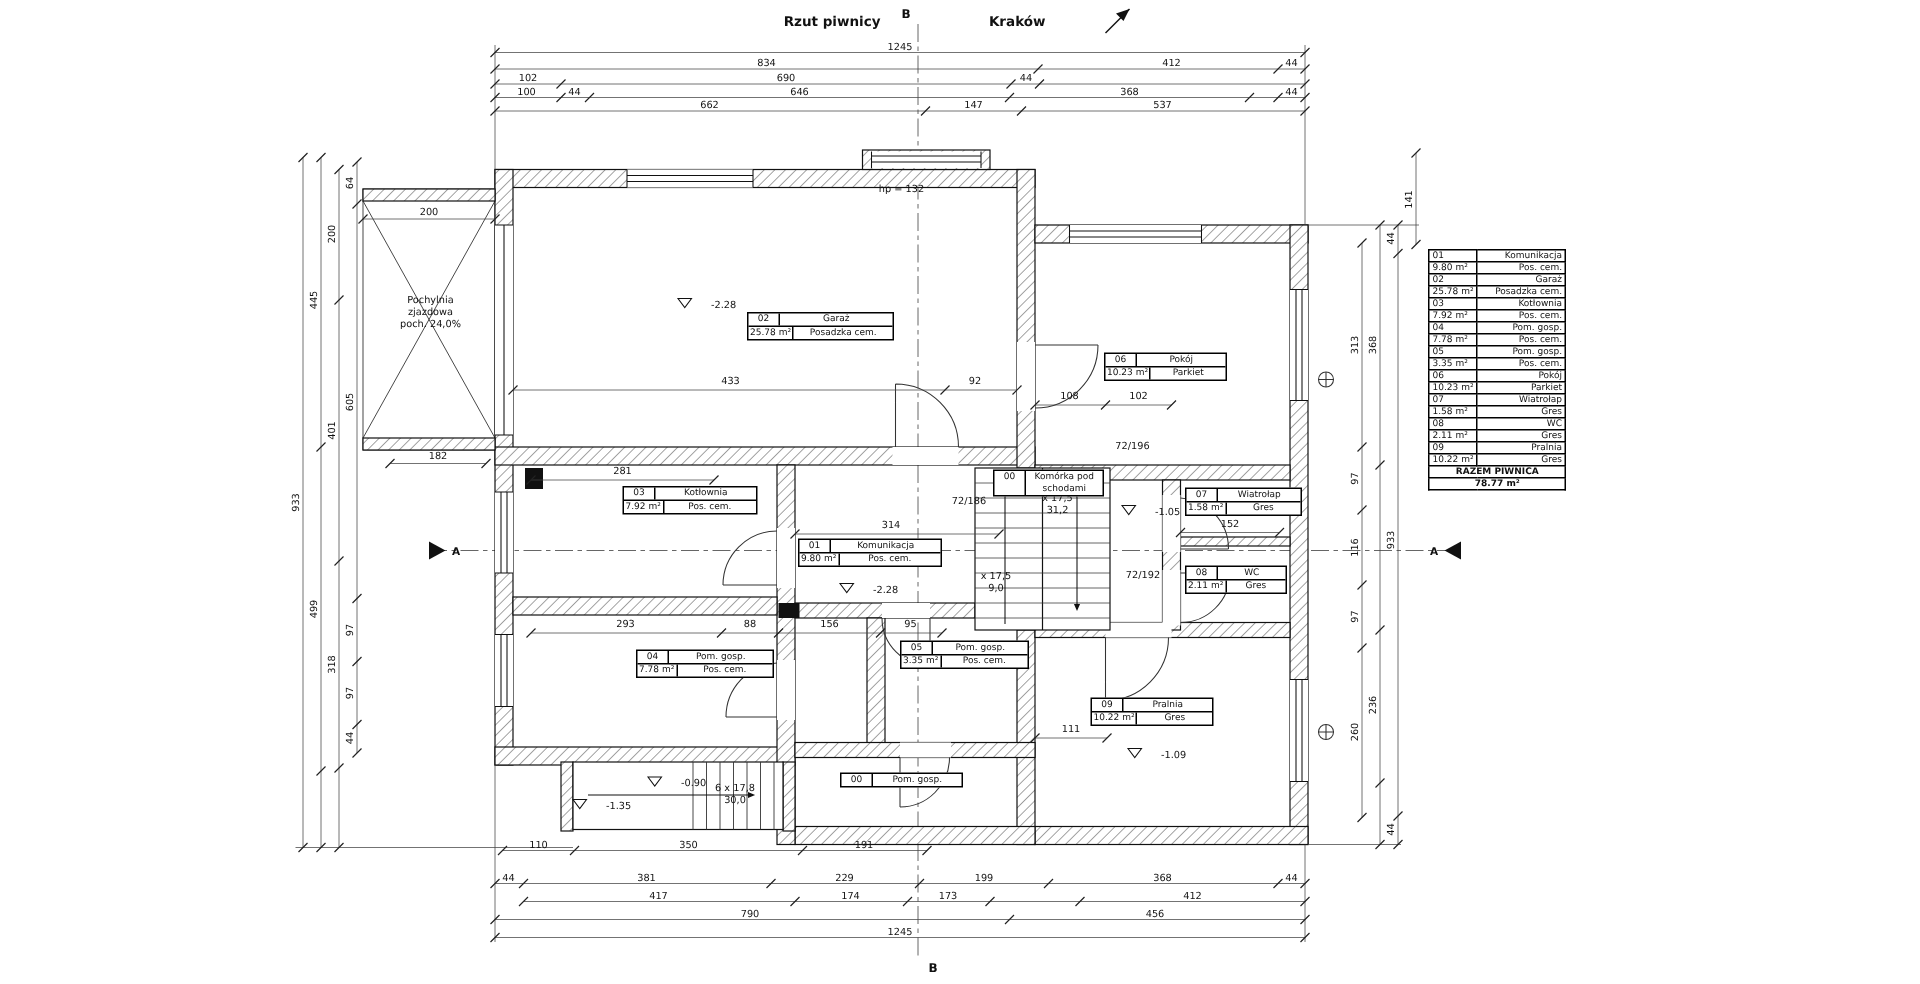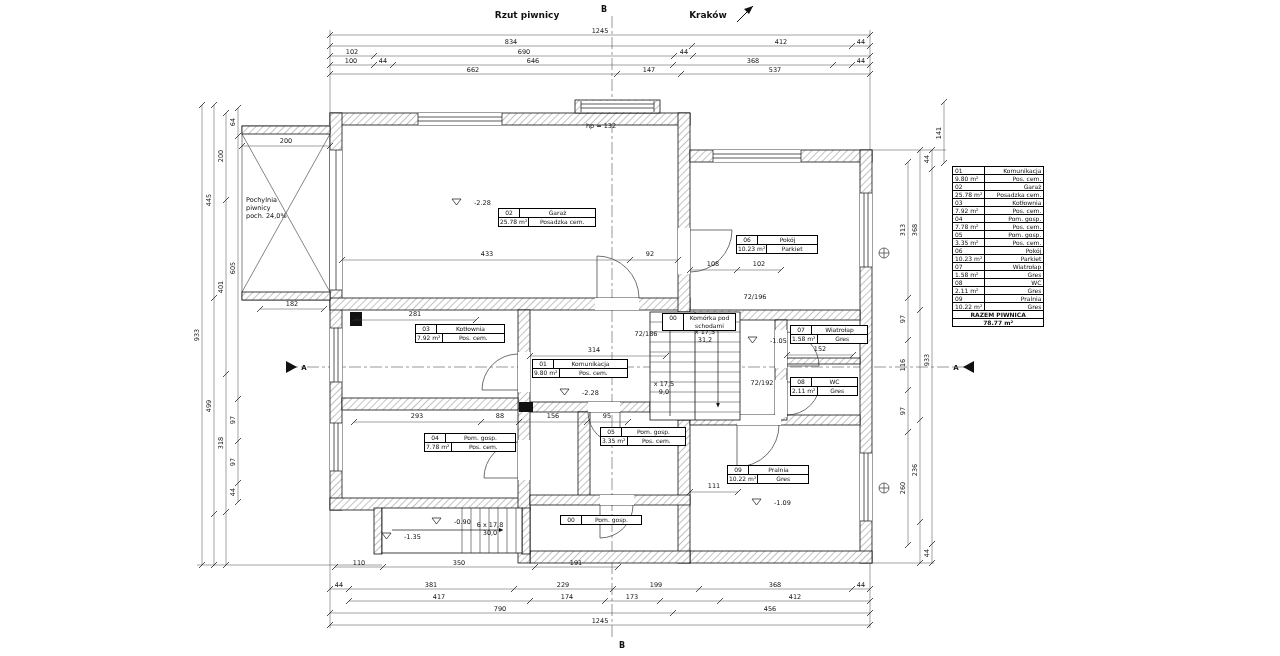--- a/index.html
+++ b/index.html
@@ -2,33 +2,33 @@
 <html><head>
 <meta charset="utf-8">
 <style>
   html,body{margin:0;background:#fff}
   .page{position:relative;width:1280px;height:656px;background:#fff;overflow:hidden;
         font-family:"DejaVu Sans",sans-serif;color:#111}
   #plan{position:absolute;left:0;top:0}
   #plan text{font-size:6.5px;fill:#111;font-family:"DejaVu Sans",sans-serif}
   #plan text.big{font-size:8px;font-weight:bold}
   #plan text.mid{font-size:7px;font-weight:bold}
-  .title{position:absolute;font-size:9px;font-weight:bold;text-align:center}
+  .title{position:absolute;font-size:9px;font-weight:bold;text-align:right}
   .rl{position:absolute;background:#fff;border:1px solid #000;font-size:6px;line-height:8px;z-index:3}
   .rlr{display:flex;border-bottom:1px solid #000}
   .rl .rlr:last-child{border-bottom:none}
   .rln{min-width:18px;border-right:1px solid #000;text-align:center;padding:0 1px;white-space:nowrap}
   .rlm{flex:1;text-align:center;padding:0 2px;white-space:nowrap}
   .wrap .rlm{white-space:normal}
   .legend{position:absolute;left:952px;top:166px;border-collapse:collapse;z-index:3;background:#fff}
   .legend td{border:1px solid #000;font-size:6px;line-height:7px;padding:0 2px;white-space:nowrap}
   .legend .c1{min-width:26px}
   .legend .c2{text-align:right;min-width:54px}
   .legend .tot{text-align:center;font-weight:bold}
-  .ramp{position:absolute;left:246px;top:196px;width:82px;text-align:left;
+  .ramp{position:absolute;left:246px;top:196px;width:82px;text-align:center;
         font-size:6.5px;line-height:8px;z-index:3}
 </style>
 </head>
 <body>
 
 <div class="page">
 
 <svg id="plan" width="1280" height="656" viewBox="0 0 1280 656">
   <defs>
     <pattern id="hatch" width="5" height="5" patternUnits="userSpaceOnUse" patternTransform="rotate(45)">
@@ -264,25 +264,25 @@
     <text x="454" y="524" text-anchor="start">-0.90</text>
     <text x="404" y="539" text-anchor="start">-1.35</text>
     <text x="604" y="12" class="big">B</text>
     <text x="622" y="648" class="big">B</text>
     <text x="304" y="370" class="mid">A</text>
     <text x="956" y="370" class="mid">A</text>
   </g>
 </svg>
 
 <div class="title" style="left:467px;top:10px;width:120px">Rzut piwnicy</div>
-<div class="title" style="left:668px;top:10px;width:80px">Kraków</div>
+<div class="title" style="left:617px;top:10px;width:80px">Kraków</div>
 
 <div class="ramp">
   <div>Pochylnia</div>
-  <div>piwnicy</div>
+  <div>zjazdowa</div>
   <div>poch. 24,0%</div>
 </div>
 
 <div class="rl" style="left:498px;top:208px;width:96px">
   <div class="rlr">
         <span class="rln">02</span>
         <span class="rlm">Garaż</span>
       </div>
   <div class="rlr">
         <span class="rln">25.78 m²</span>

